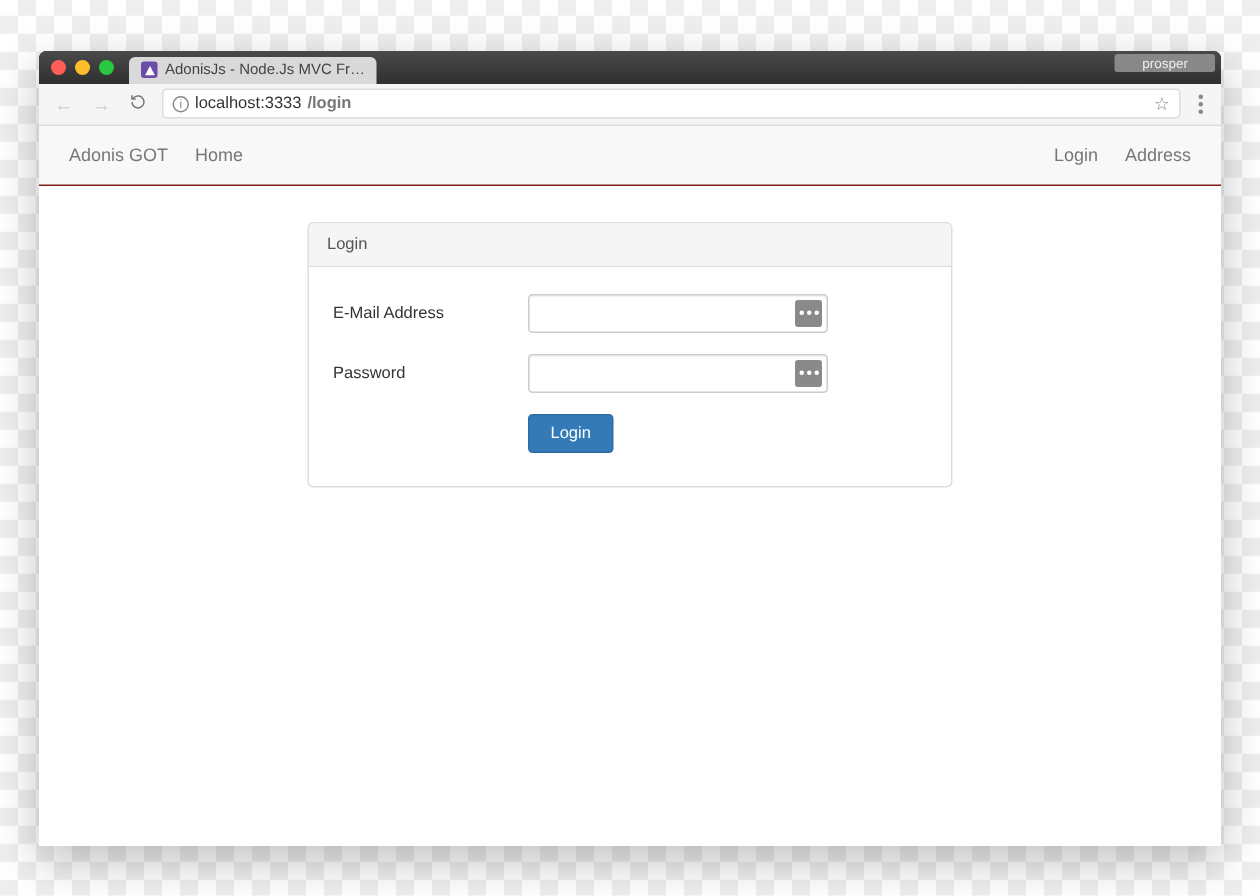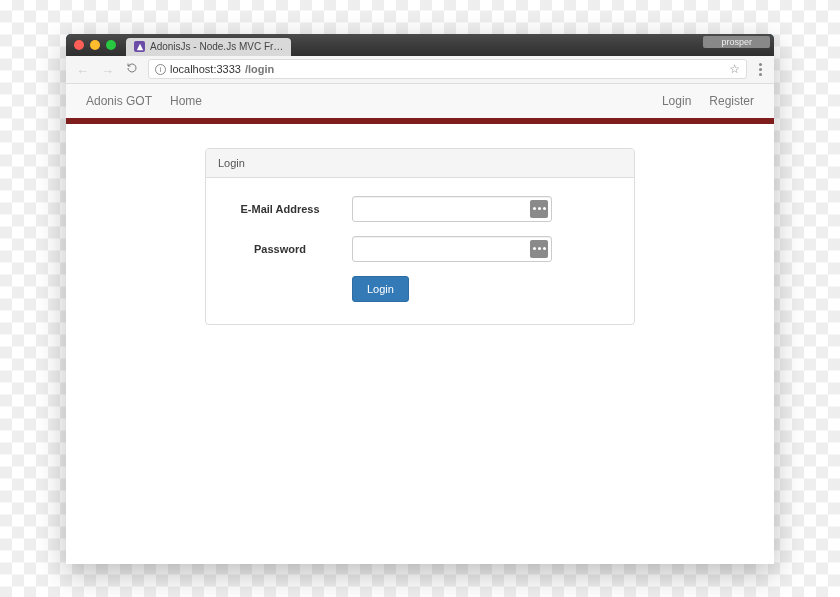--- a/index.html
+++ b/index.html
@@ -3,21 +3,21 @@
 <meta charset="utf-8">
 <style>
 * { box-sizing: border-box; margin: 0; padding: 0; }
 body {
   font-family: -apple-system, BlinkMacSystemFont, "Segoe UI", Helvetica, Arial, sans-serif;
   background: repeating-conic-gradient(#eee 0% 25%, #fff 0% 50%) 0/24px 24px;
   width: 840px; height: 597px;
   display: flex; align-items: center; justify-content: center;
 }
 .window {
-  width: 708px; height: 530px;
+  width: 788px; height: 530px;
   background: #0c4a6e;
   border-radius: 5px 5px 0 0;
   box-shadow: 0 10px 30px rgba(0,0,0,0.25);
   overflow: hidden;
   display: flex; flex-direction: column;
 }
 .titlebar {
   height: 22px;
   background: linear-gradient(#4a4a4a, #2f2f2f);
   display: flex; align-items: center;
@@ -80,21 +80,21 @@
 }
 .addr .host b { font-weight: 400; }
 .addr .path { color: #777; font-weight: bold; }
 .star { margin-left: auto; color: #888; font-size: 12px; }
 .menu-dots { display: flex; flex-direction: column; gap: 2px; padding: 0 4px; cursor: pointer; }
 .menu-dots span { width: 3px; height: 3px; background: #888; border-radius: 50%; }
 
 .content { flex: 1; background: #fff; overflow: auto; }
 .navbar {
   height: 40px; background: #f8f8f8;
-  border-bottom: 6px solid #7f1d1d;
+  border-bottom: 1px solid #7f1d1d;
   display: flex; align-items: center;
   padding: 0 20px;
   font-size: 12px;
 }
 .brand { color: #777; margin-right: 18px; }
 .nav-link { color: #777; cursor: pointer; }
 .nav-right { margin-left: auto; display: flex; gap: 18px; }
 
 .panel-wrap { display: flex; justify-content: center; padding-top: 24px; }
 .panel {
@@ -109,22 +109,22 @@
   padding: 8px 12px;
   font-size: 11px; color: #555;
   border-radius: 4px 4px 0 0;
 }
 .panel-body { padding: 18px 16px 22px; }
 .form-row {
   display: flex; align-items: center;
   margin-bottom: 14px;
 }
 .form-row label {
-  width: 130px; text-align: center;
-  font-size: 11px; font-weight: 700; color: #333;
+  width: 130px; text-align: left;
+  font-size: 11px; font-weight: 400; color: #333;
   padding-right: 14px;
 }
 .input-wrap { position: relative; width: 200px; }
 .input-wrap input {
   width: 100%; height: 26px;
   border: 1px solid #ccc; border-radius: 3px;
   padding: 0 26px 0 8px;
   font-size: 11px;
   box-shadow: inset 0 1px 1px rgba(0,0,0,.06);
 }
@@ -190,21 +190,21 @@
     </div>
   </div>
 
   <div class="content">
 
     <div class="navbar">
       <span class="brand">Adonis GOT</span>
       <span class="nav-link">Home</span>
       <div class="nav-right">
         <span class="nav-link">Login</span>
-        <span class="nav-link">Register</span>
+        <span class="nav-link">Address</span>
       </div>
     </div>
 
     <div class="panel-wrap">
       <div class="panel">
         <div class="panel-head">Login</div>
         <div class="panel-body">
           <div class="form-row">
             <label>E-Mail Address</label>
             <div class="input-wrap">

